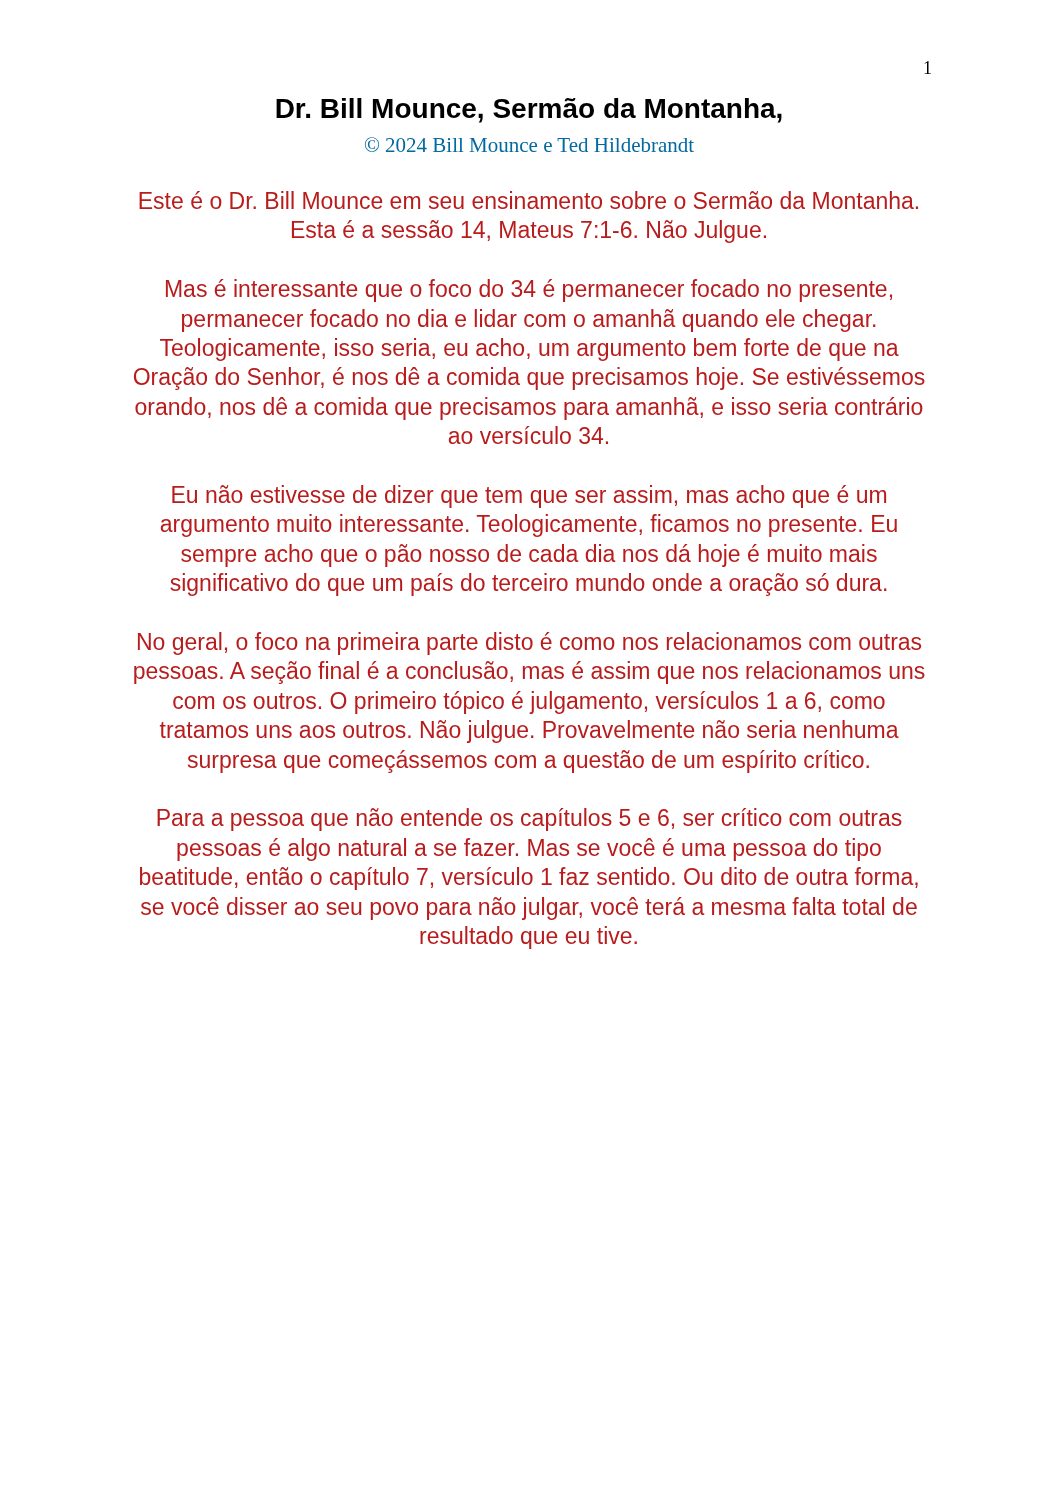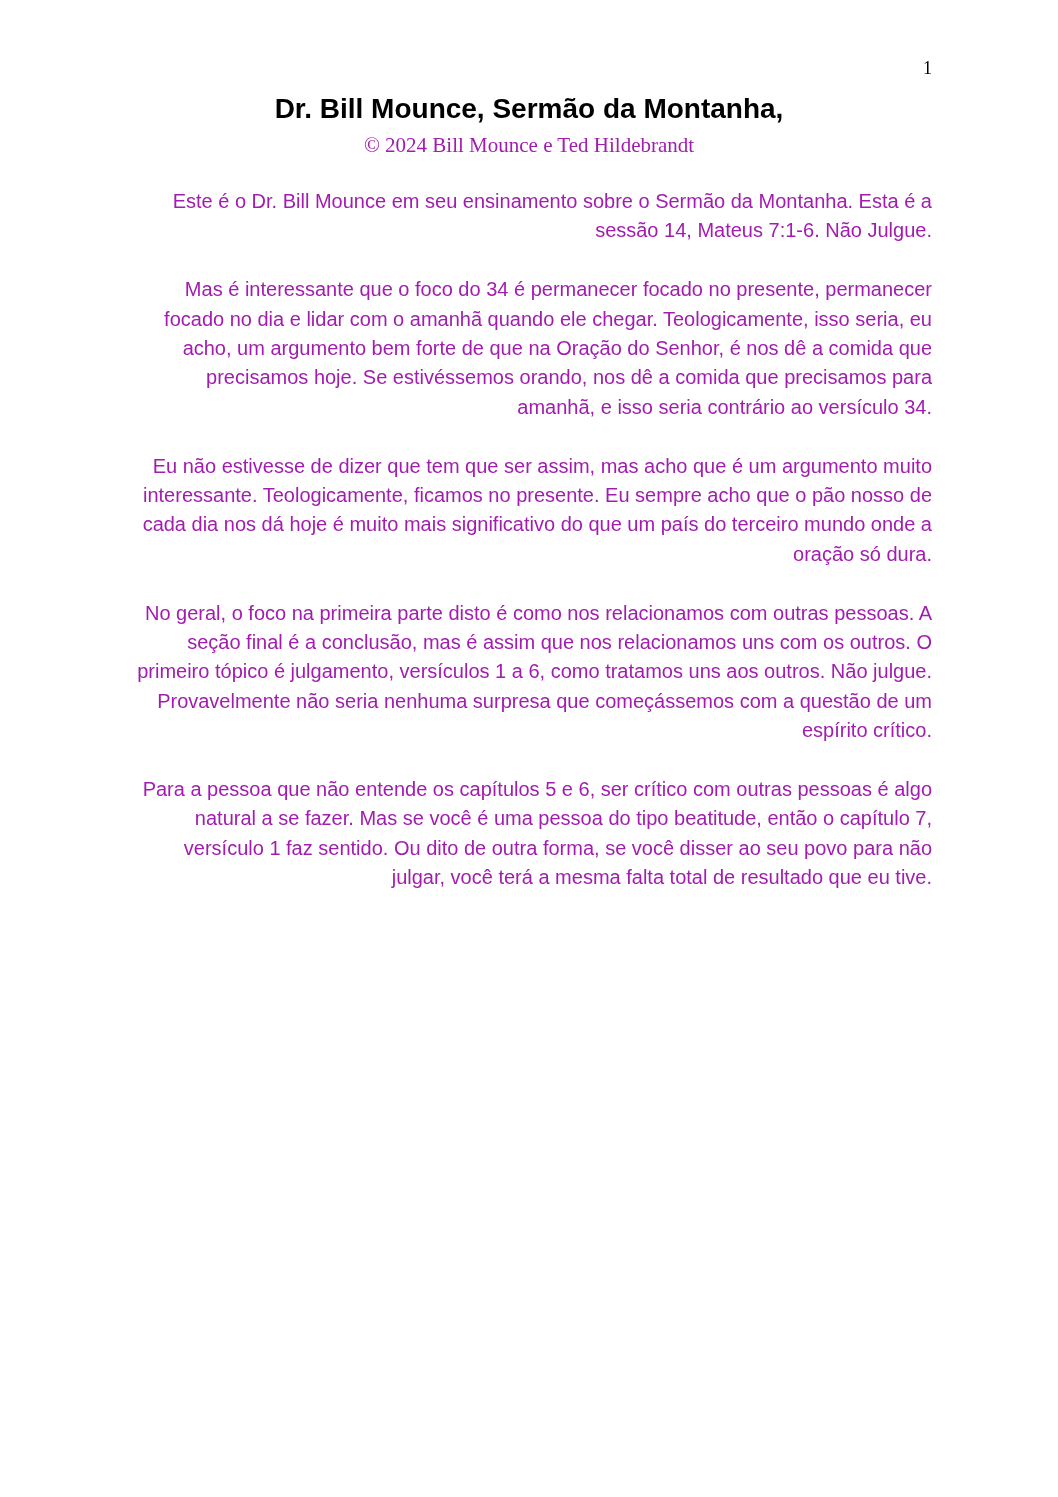--- a/index.html
+++ b/index.html
@@ -33,30 +33,30 @@
     line-height: 45px;
     color: #000000;
   }
   .copyright {
     text-align: center;
     font-family: "Liberation Serif", serif;
     font-weight: normal;
     font-size: 21px;
     line-height: 28px;
     margin-top: 0px;
-    color: #a21caf;
+    color: #0369a1;
   }
   .body-text {
     margin: 28px 126px 0 126px;
     width: 806px;
     font-family: "Liberation Sans", sans-serif;
-    font-size: 20px;
+    font-size: 23px;
     line-height: 29.4px;
-    text-align: right;
-    color: #a21caf;
+    text-align: center;
+    color: #b91c1c;
   }
   .body-text p {
     margin: 0 0 29.4px 0;
     padding: 0;
   }
 </style>
 </head>
 <body>
 
 <div class="page">

